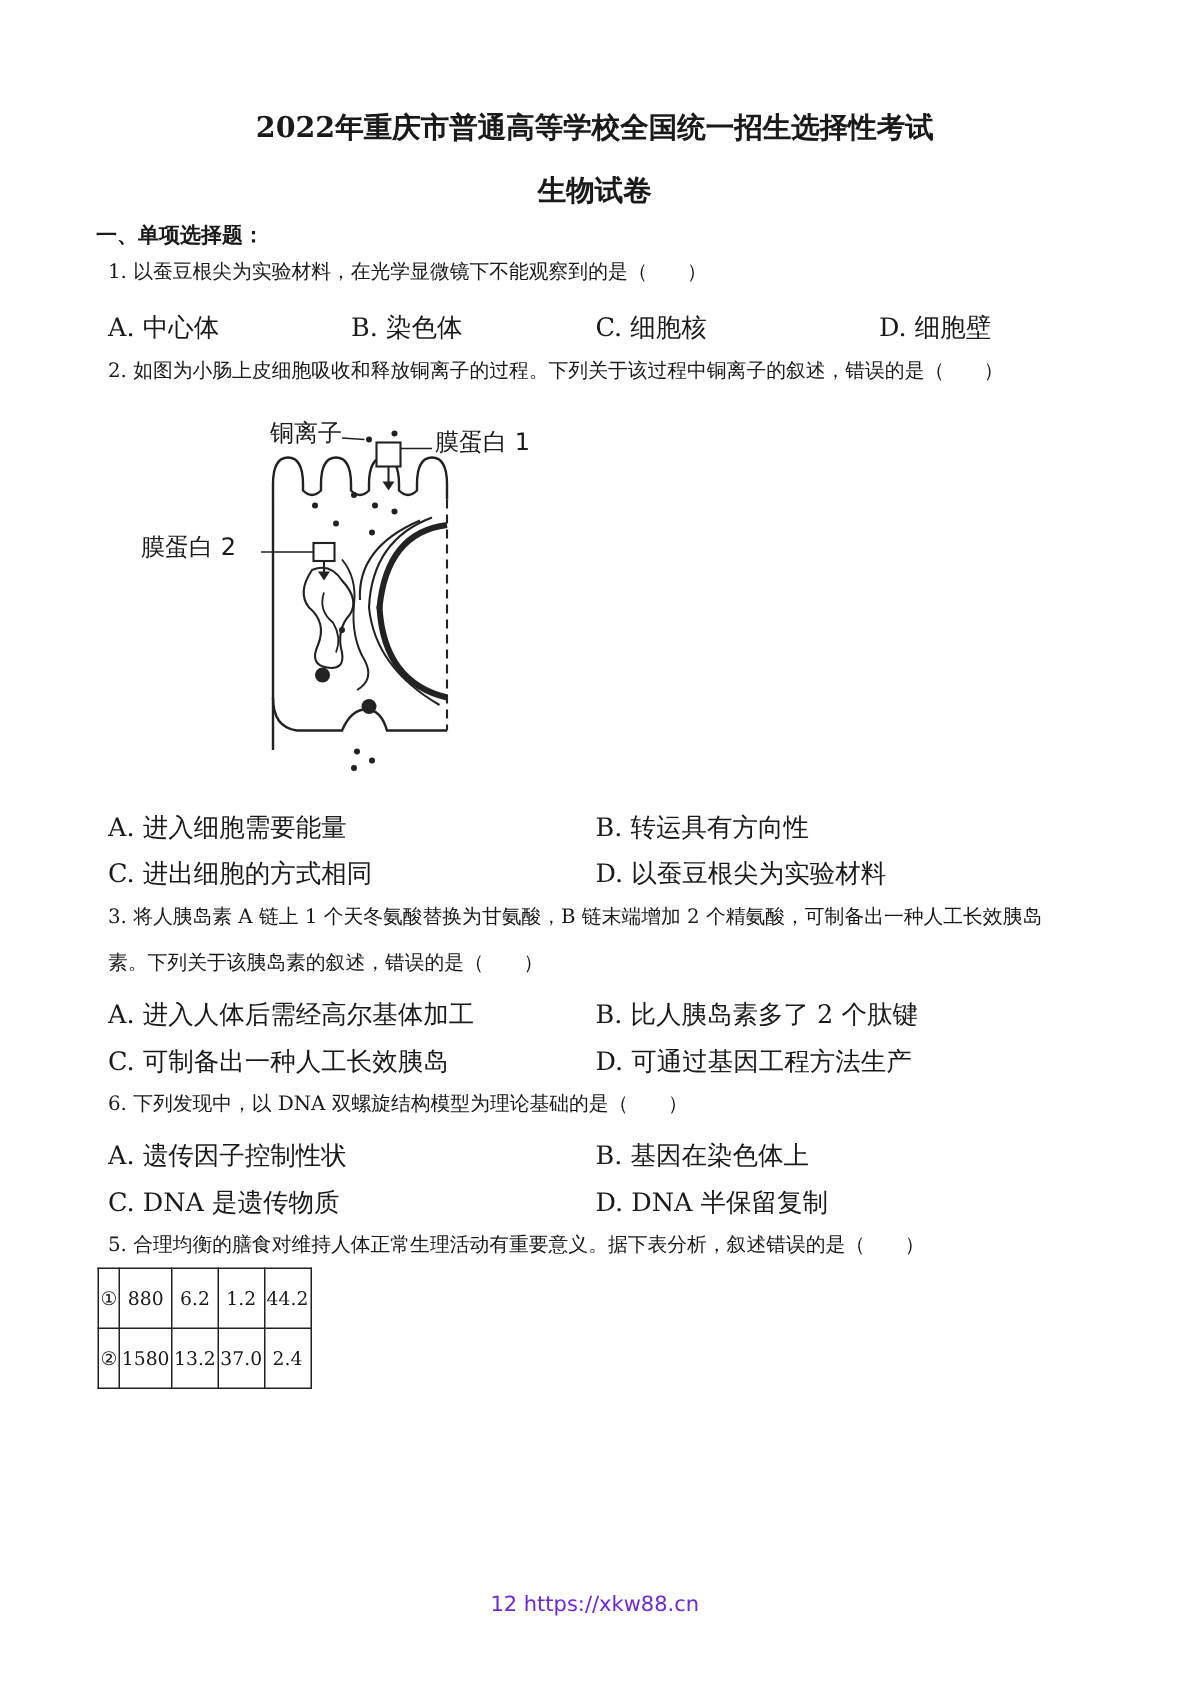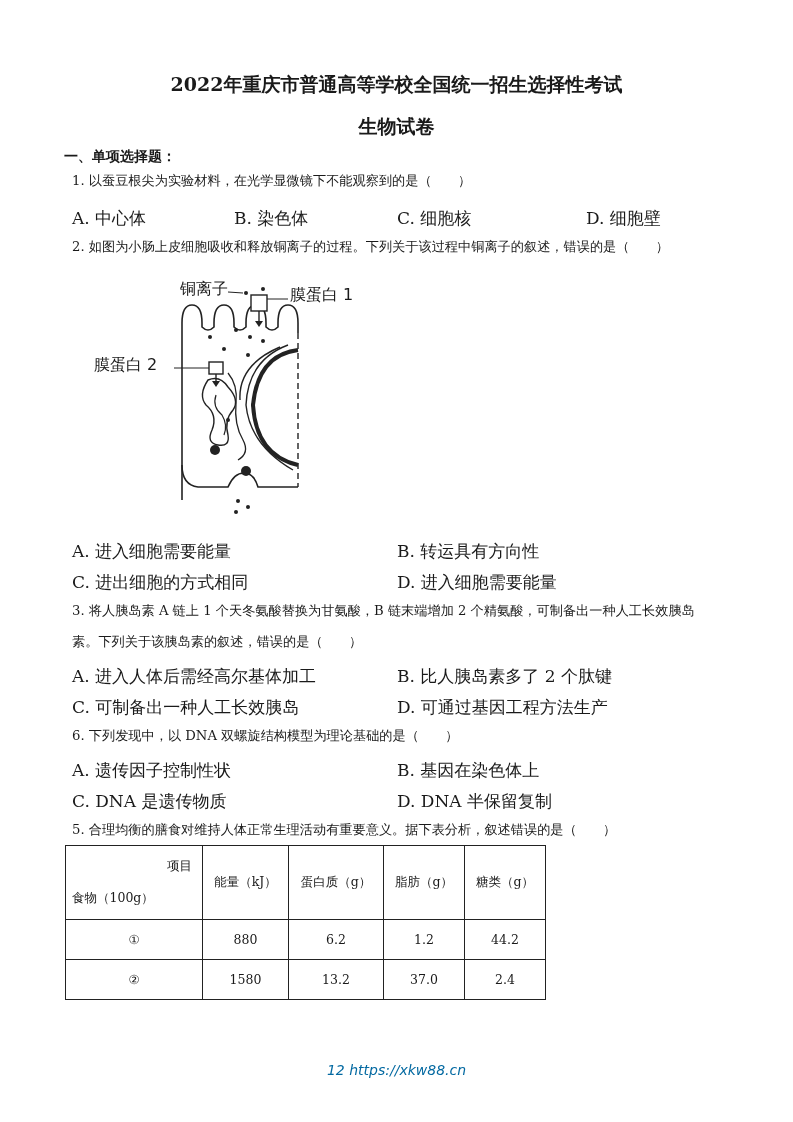--- a/index.html
+++ b/index.html
@@ -7,21 +7,21 @@
          font-family: "DejaVu Serif", "Liberation Serif", serif; color: #1a1a1a; }
   .abs { position: absolute; white-space: nowrap; }
   .title { left: 0; width: 793px; text-align: center; font-weight: bold; font-size: 19px; }
   .section { font-weight: bold; font-size: 14px; }
   .q { font-size: 13.2px; }
   .opt { font-size: 17px; }
   table.food { position: absolute; left: 65px; top: 845px; border-collapse: collapse;
                font-size: 12.5px; }
   table.food td { border: 1px solid #222; text-align: center; vertical-align: middle; }
   .footer { left: 0; width: 793px; text-align: center; top: 1062px; font-size: 14px;
-            color: #0369a1; font-family: "DejaVu Sans", "Liberation Sans", sans-serif; font-style: italic; }
+            color: #6d28d9; font-family: "DejaVu Sans", "Liberation Sans", sans-serif; }
 </style>
 </head>
 <body>
 
 <div class="abs title" style="top:72px;">2022年重庆市普通高等学校全国统一招生选择性考试</div>
 <div class="abs title" style="top:114px;">生物试卷</div>
 <div class="abs section" style="left:64px; top:148px;">一、单项选择题：</div>
 
 <div class="abs q" style="left:72px; top:172px;">1. 以蚕豆根尖为实验材料，在光学显微镜下不能观察到的是（　　）</div>
 <div class="abs opt" style="left:72px; top:207px;">A. 中心体</div>
@@ -75,49 +75,39 @@
     <line x1="140" y1="17" x2="155" y2="18" stroke="#222" stroke-width="1"></line>
   </svg>
   <div class="abs" style="left:92px; top:4px; font-size:16px; font-family:'DejaVu Sans','Liberation Sans',sans-serif;">铜离子</div>
   <div class="abs" style="left:202px; top:10px; font-size:16px; font-family:'DejaVu Sans','Liberation Sans',sans-serif;">膜蛋白 1</div>
   <div class="abs" style="left:6px; top:80px; font-size:16px; font-family:'DejaVu Sans','Liberation Sans',sans-serif;">膜蛋白 2</div>
 </div>
 
 <div class="abs opt" style="left:72px; top:540px;">A. 进入细胞需要能量</div>
 <div class="abs opt" style="left:397px; top:540px;">B. 转运具有方向性</div>
 <div class="abs opt" style="left:72px; top:571px;">C. 进出细胞的方式相同</div>
-<div class="abs opt" style="left:397px; top:571px;">D. 进入细胞需要能量</div>
+<div class="abs opt" style="left:397px; top:571px;">D. 以蚕豆根尖为实验材料</div>
 
 <div class="abs q" style="left:72px; top:602px;">3. 将人胰岛素 A 链上 1 个天冬氨酸替换为甘氨酸，B 链末端增加 2 个精氨酸，可制备出一种人工长效胰岛</div>
 <div class="abs q" style="left:72px; top:633px;">素。下列关于该胰岛素的叙述，错误的是（　　）</div>
 <div class="abs opt" style="left:72px; top:665px;">A. 进入人体后需经高尔基体加工</div>
 <div class="abs opt" style="left:397px; top:665px;text-align:center;">B. 比人胰岛素多了 2 个肽键</div>
 <div class="abs opt" style="left:72px; top:696px;">C. 可制备出一种人工长效胰岛</div>
 <div class="abs opt" style="left:397px; top:696px;">D. 可通过基因工程方法生产</div>
 
 <div class="abs q" style="left:72px; top:727px;">6. 下列发现中，以 DNA 双螺旋结构模型为理论基础的是（　　）</div>
 <div class="abs opt" style="left:72px; top:759px;">A. 遗传因子控制性状</div>
 <div class="abs opt" style="left:397px; top:759px;">B. 基因在染色体上</div>
 <div class="abs opt" style="left:72px; top:790px;">C. DNA 是遗传物质</div>
 <div class="abs opt" style="left:397px; top:790px;">D. DNA 半保留复制</div>
 
 <div class="abs q" style="left:72px; top:821px;">5. 合理均衡的膳食对维持人体正常生理活动有重要意义。据下表分析，叙述错误的是（　　）</div>
 
 <table class="food">
   <tbody>
-      <tr style="height:74px;">
-    <td style="width:134px; position:relative;">
-      <span class="abs" style="right:10px; top:12px;">项目</span>
-      <span class="abs" style="left:6px; top:44px;">食物（100g）</span>
-    </td>
-    <td style="width:83px;">能量（kJ）</td>
-    <td style="width:92px;">蛋白质（g）</td>
-    <td style="width:78px;">脂肪（g）</td>
-    <td style="width:78px;">糖类（g）</td>
-  </tr>
   <tr style="height:40px;">
     <td>①</td>
     <td>880</td>
     <td>6.2</td>
     <td>1.2</td>
     <td>44.2</td>
   </tr>
   <tr style="height:40px;">
     <td>②</td>
     <td>1580</td>

